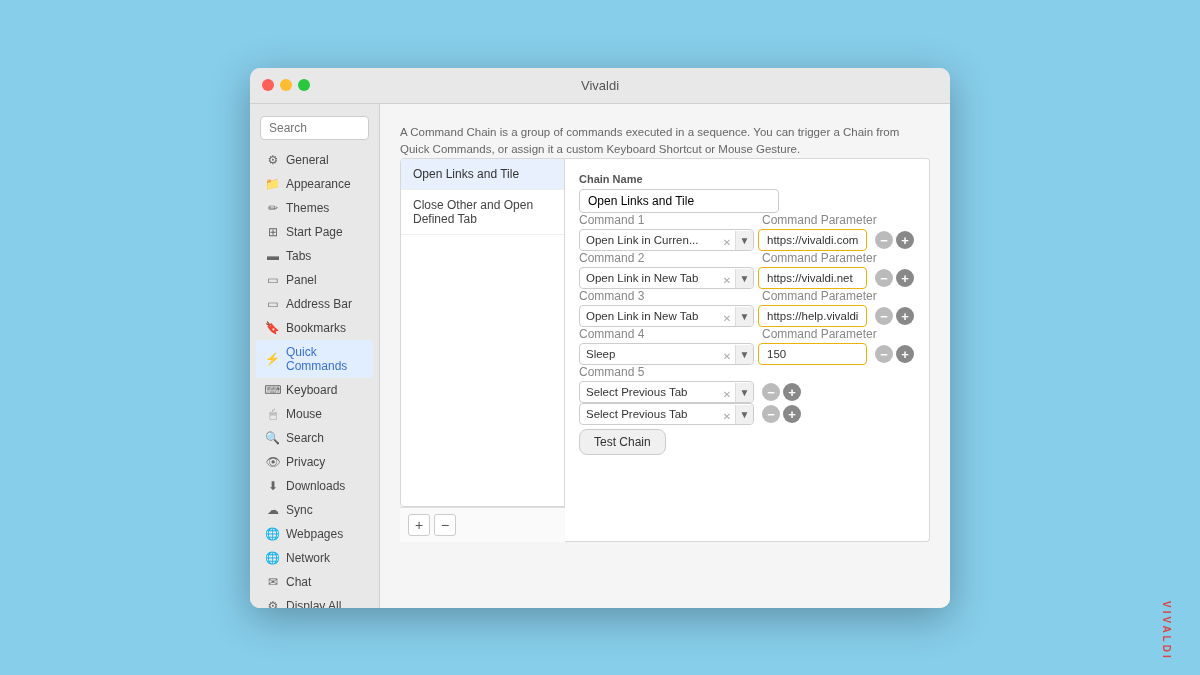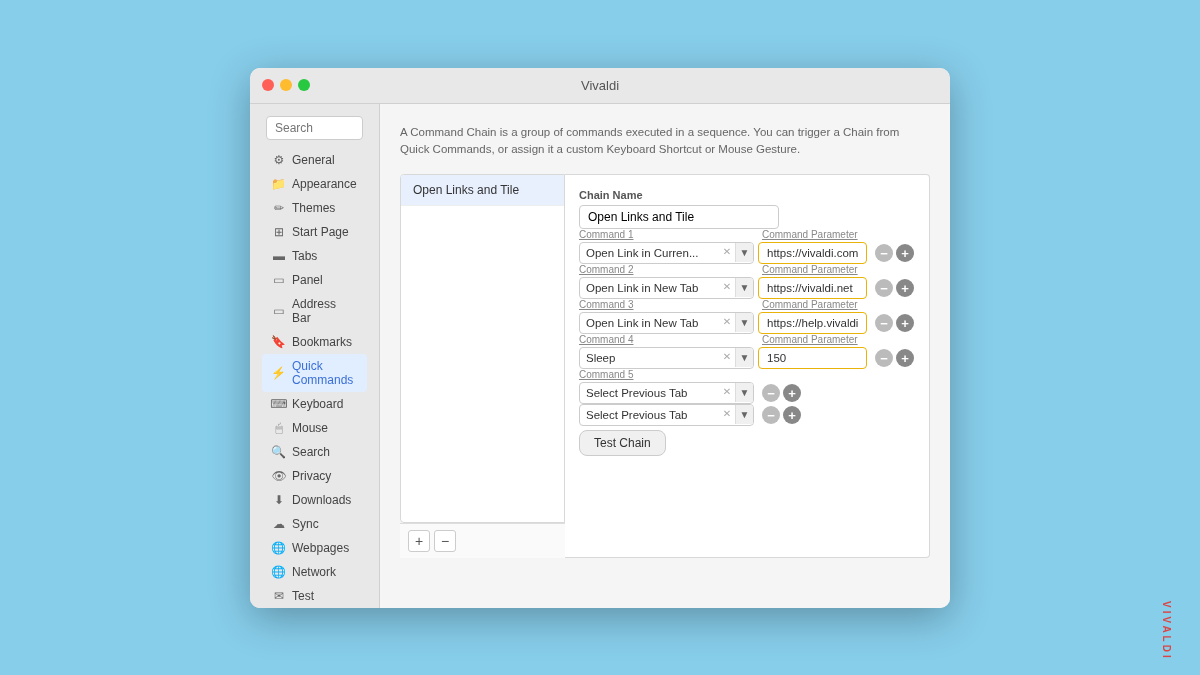--- a/index.html
+++ b/index.html
@@ -57,21 +57,21 @@
     }
     .content {
       display: flex;
       flex: 1;
       overflow: hidden;
     }
     .sidebar {
       width: 130px;
       background: #e8e8e8;
       border-right: 1px solid #d0d0d0;
-      padding: 8px 8px;
+      padding: 8px 2px;
       display: flex;
       flex-direction: column;
       overflow-y: auto;
       flex-shrink: 0;
     }
     .search-box {
       margin: 4px 8px 8px;
       padding: 4px 8px;
       border: 1px solid #ccc;
       border-radius: 4px;
@@ -117,21 +117,20 @@
       font-weight: 700;
       color: #333;
       letter-spacing: 1px;
       margin-bottom: 10px;
       text-transform: uppercase;
     }
     .description {
       font-size: 11.5px;
       color: #666;
       line-height: 1.5;
-      margin-bottom: 16px;
     }
     .chains-layout {
       display: flex;
       gap: 0;
       height: calc(100% - 80px);
       min-height: 360px;
     }
     .chains-list {
       width: 165px;
       background: white;
@@ -203,33 +202,32 @@
       border-radius: 4px;
       font-size: 12px;
       outline: none;
     }
     .command-row {
       display: flex;
       flex-direction: column;
       gap: 2px;
     }
     .command-label {
-      font-size: 10px;
+      font-size: 12px;
       color: #888;
       font-weight: 500;
-      text-decoration: underline;
     }
     .command-inputs {
       display: flex;
       align-items: center;
       gap: 4px;
     }
     .command-select-wrapper {
       display: flex;
-      align-items: flex-start;
+      align-items: flex-end;
       border: 1px solid #ccc;
       border-radius: 4px;
       background: white;
       overflow: hidden;
       width: 175px;
     }
     .command-select {
       flex: 1;
       border: none;
       outline: none;
@@ -406,37 +404,38 @@
           <div class="sidebar-item">
             <span class="icon">🌐</span>
             <span>Webpages</span>
           </div>
           <div class="sidebar-item">
             <span class="icon">🌐</span>
             <span>Network</span>
           </div>
           <div class="sidebar-item">
             <span class="icon">✉</span>
-            <span>Test</span>
+            <span>Chat</span>
           </div>
           <div class="sidebar-item">
             <span class="icon">⚙</span>
             <span>Display All</span>
           </div>
         </div>
     </div>
 
     <div class="main-content">
       <div class="description">A Command Chain is a group of commands executed in a sequence. You can trigger a Chain from Quick Commands, or assign it a custom Keyboard Shortcut or Mouse Gesture.</div>
 
       <div class="chains-layout">
 
         <div class="chains-list-wrapper">
           <div class="chains-list" id="chains-list-container">
           <div class="chain-item active">Open Links and Tile</div>
+              <div class="chain-item">Close Other and Open Defined Tab</div>
             </div>
           <div class="chain-footer">
             <button class="chain-footer-btn">+</button>
             <button class="chain-footer-btn">−</button>
           </div>
         </div>
 
         <div class="chain-detail">
 
           <div class="chain-name-section">

